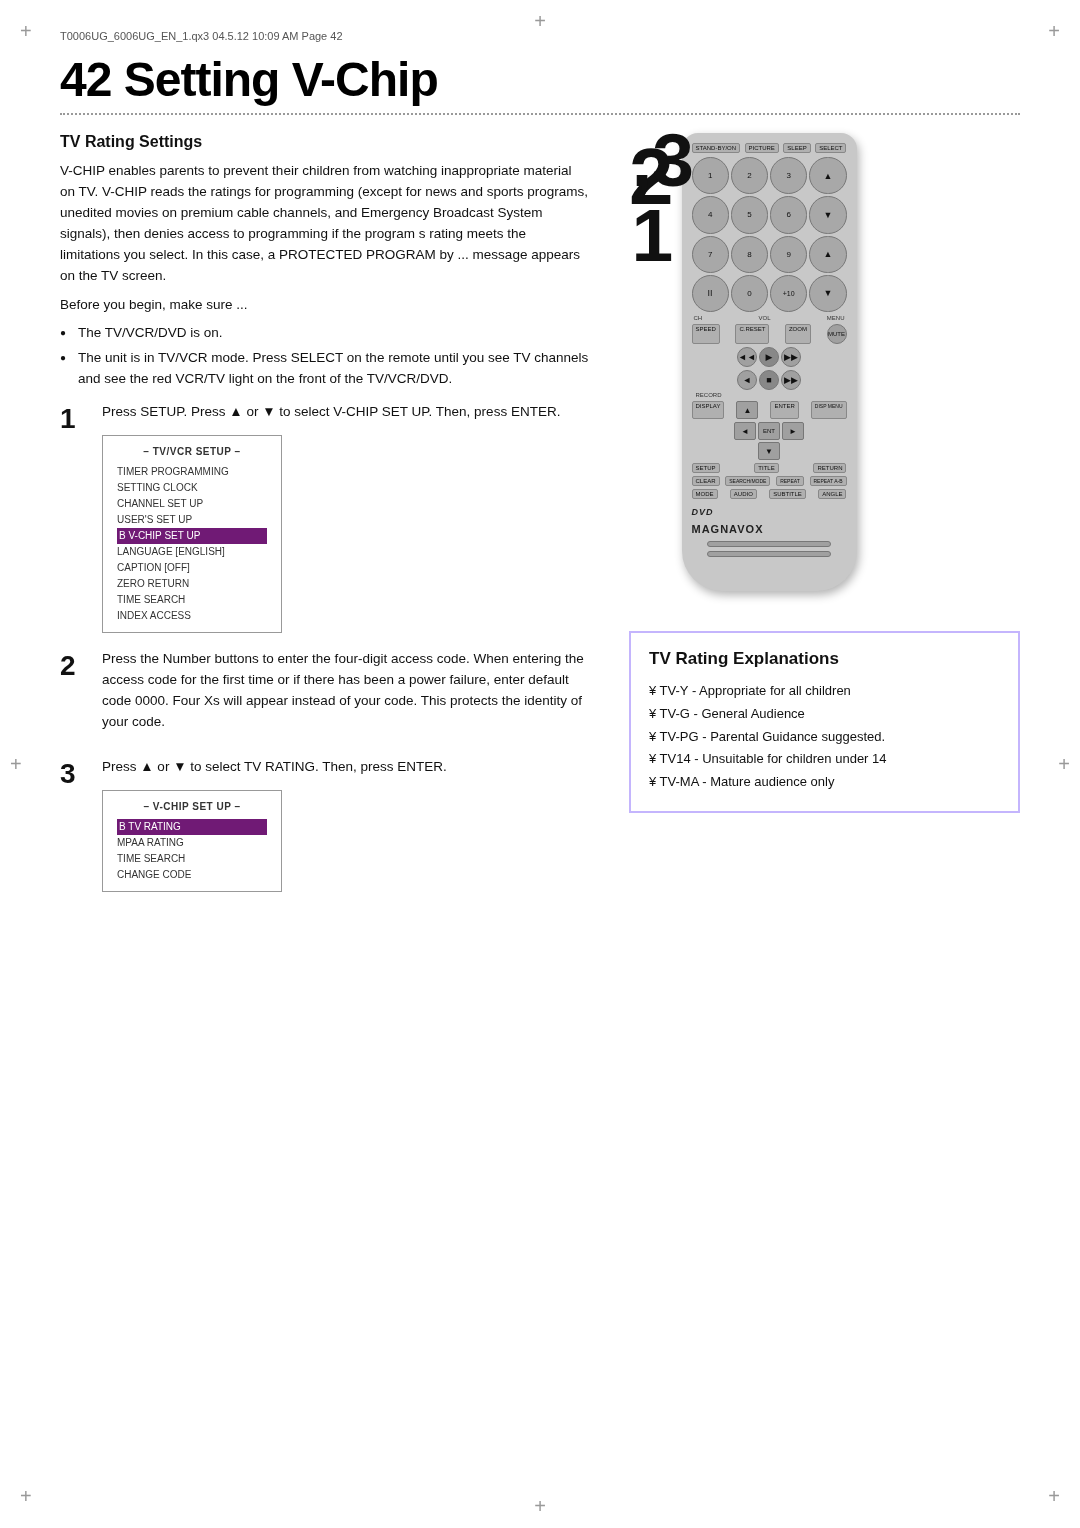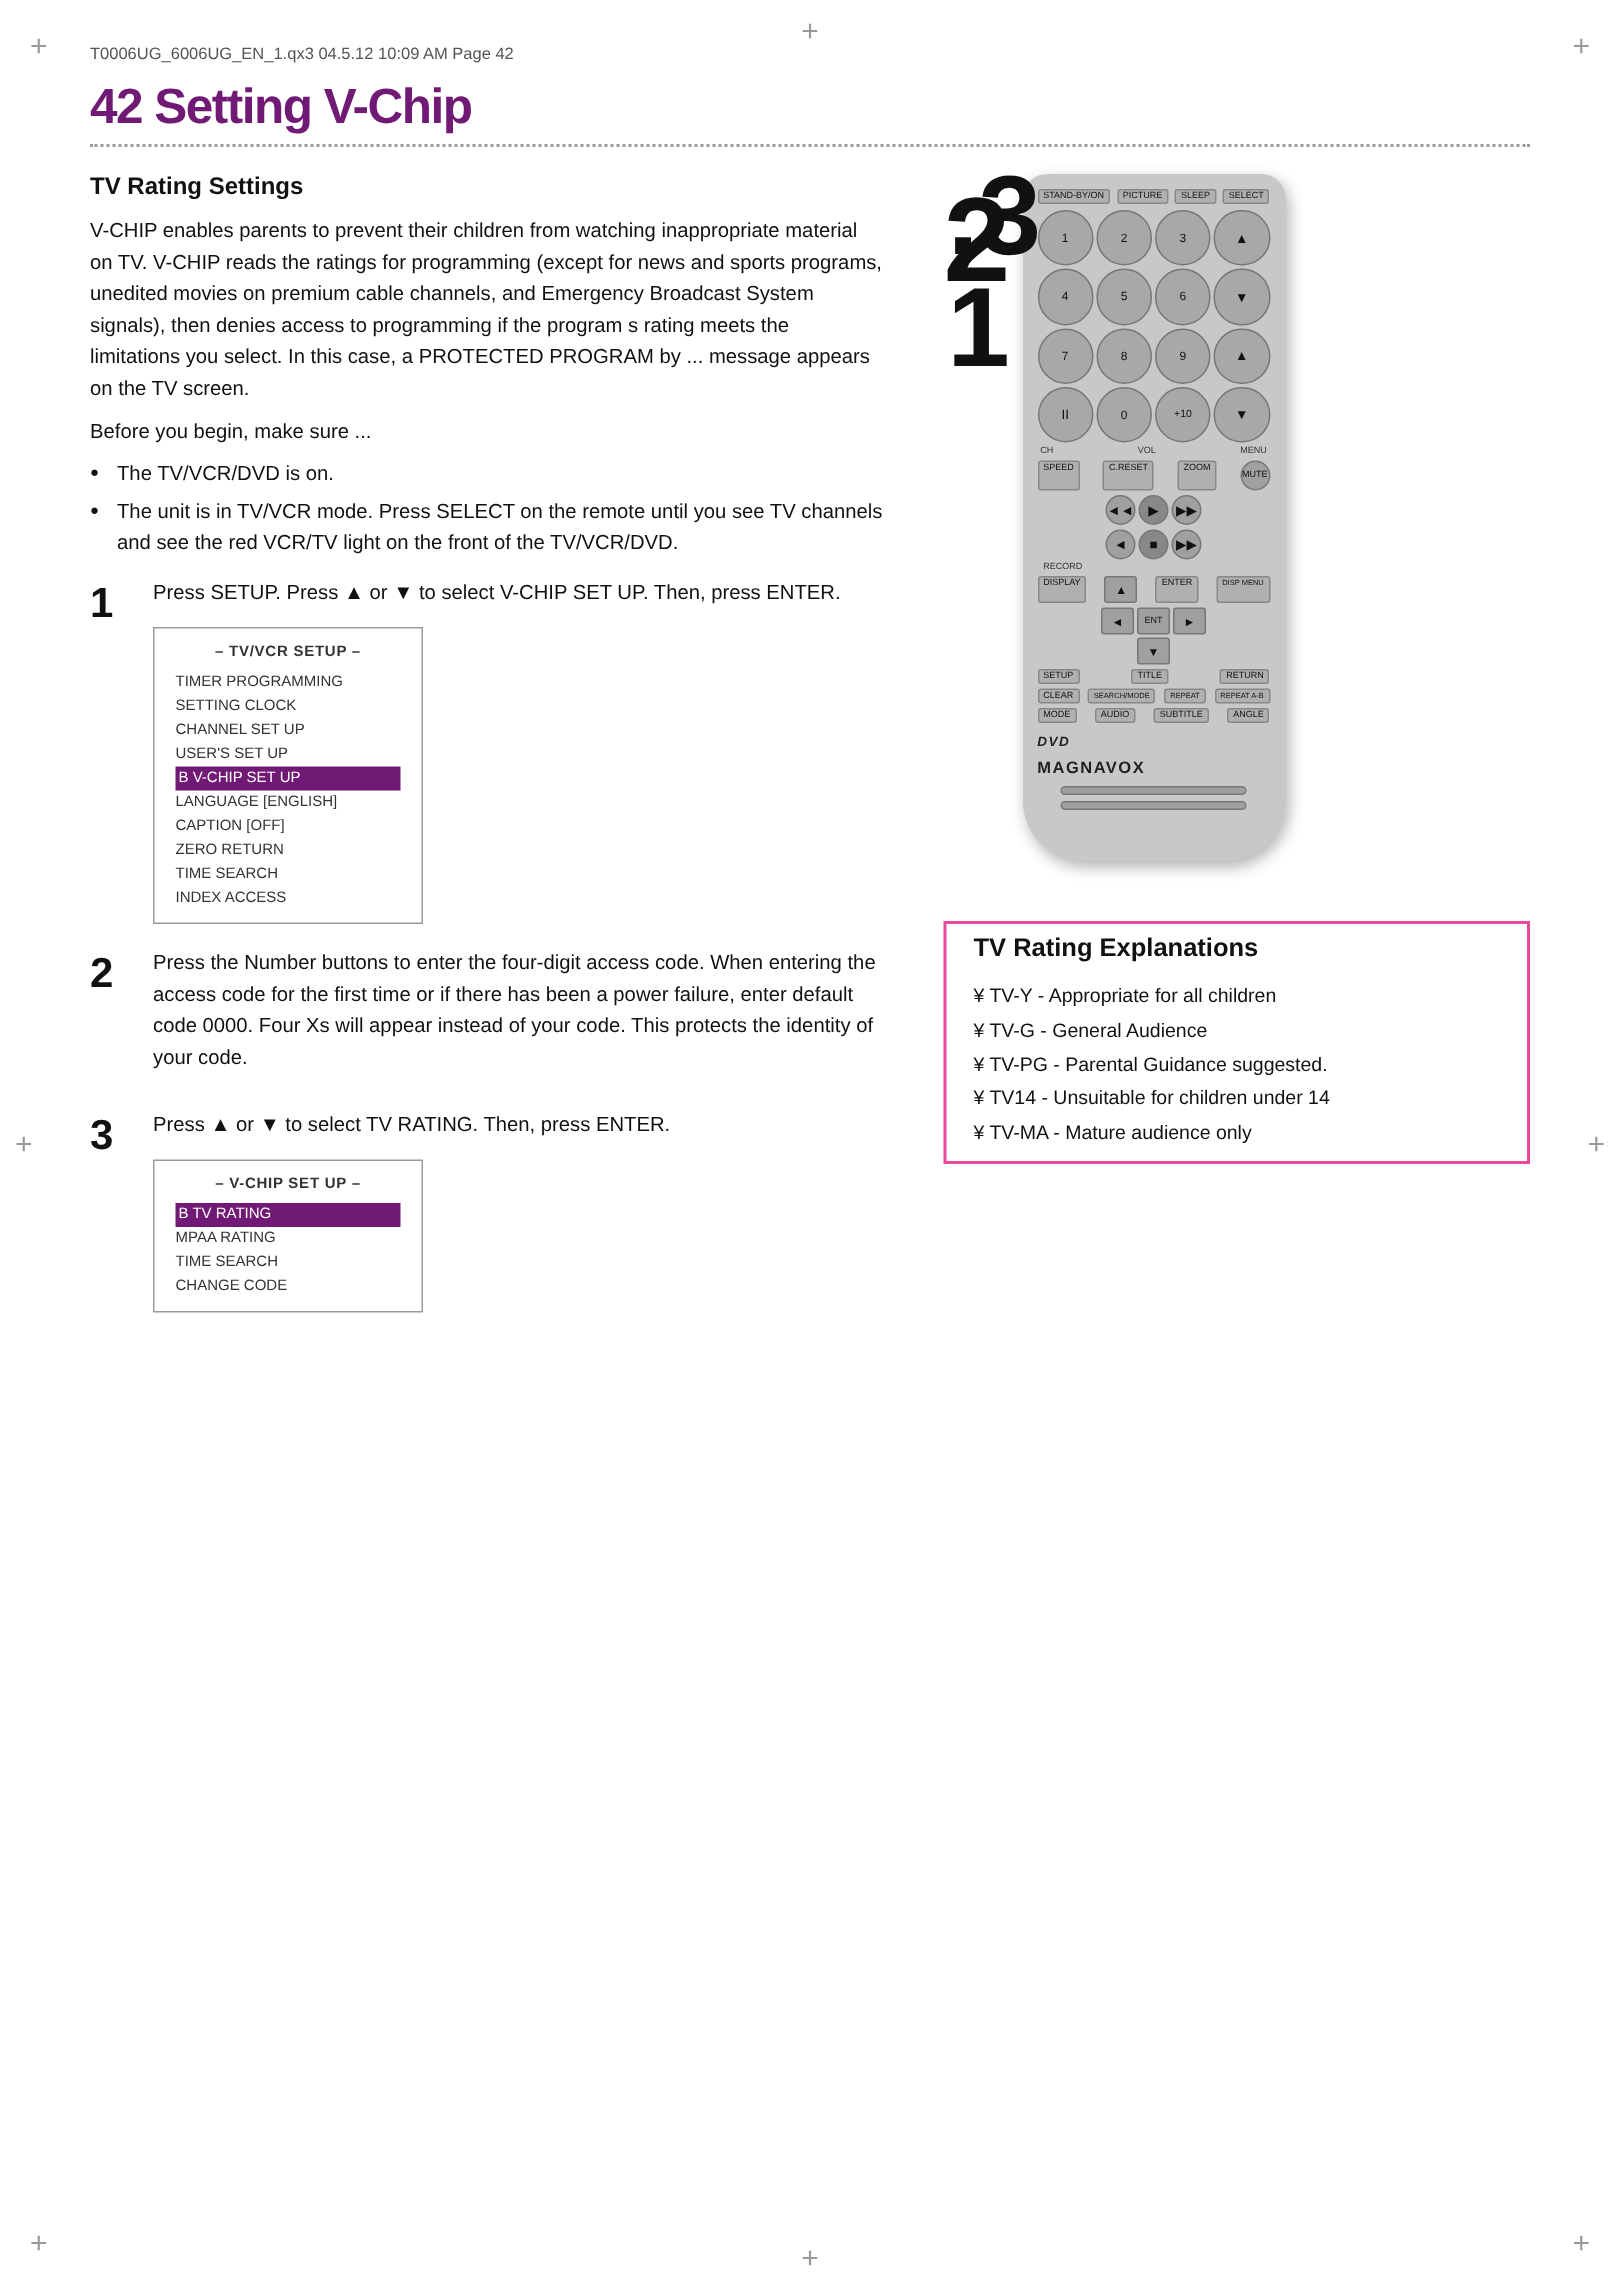--- a/index.html
+++ b/index.html
@@ -25,23 +25,23 @@
       display: flex;
       justify-content: space-between;
       align-items: center;
       margin-bottom: 10px;
       font-size: 11px;
       color: #555;
     }
 
     
     .page-title {
-      font-size: 33px;
+      font-size: 48px;
       font-weight: bold;
-      color: #701a75;
+      color: #000000;
       margin-bottom: 6px;
       letter-spacing: -1px;
     }
 
     .dotted-divider {
       border: none;
       border-top: 2px dotted #999;
       margin: 6px 0 18px 0;
       width: 100%;
     }
@@ -265,22 +265,22 @@
       text-align: center;
       padding: 2px 8px;
       margin: 2px auto;
       display: block;
       width: 80%;
       color: #111;
     }
 
     
     .explanations-box {
-      border: 2px solid #ec4899;
-      padding: 6px 18px;
+      border: 2px solid #c4b5fd;
+      padding: 16px 18px;
       margin-top: 30px;
       width: 100%;
     }
 
     .explanations-heading {
       font-size: 17px;
       font-weight: bold;
       margin-bottom: 12px;
     }
 

